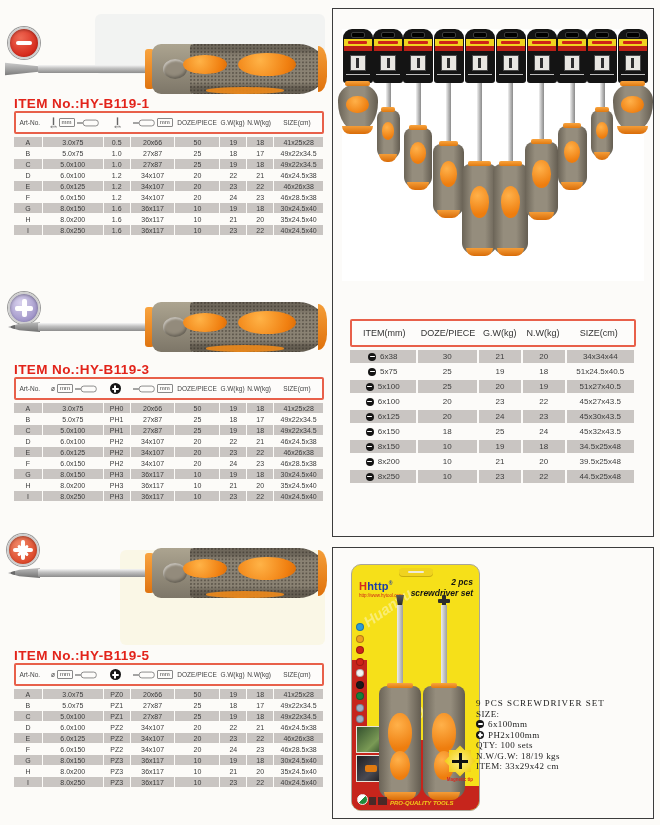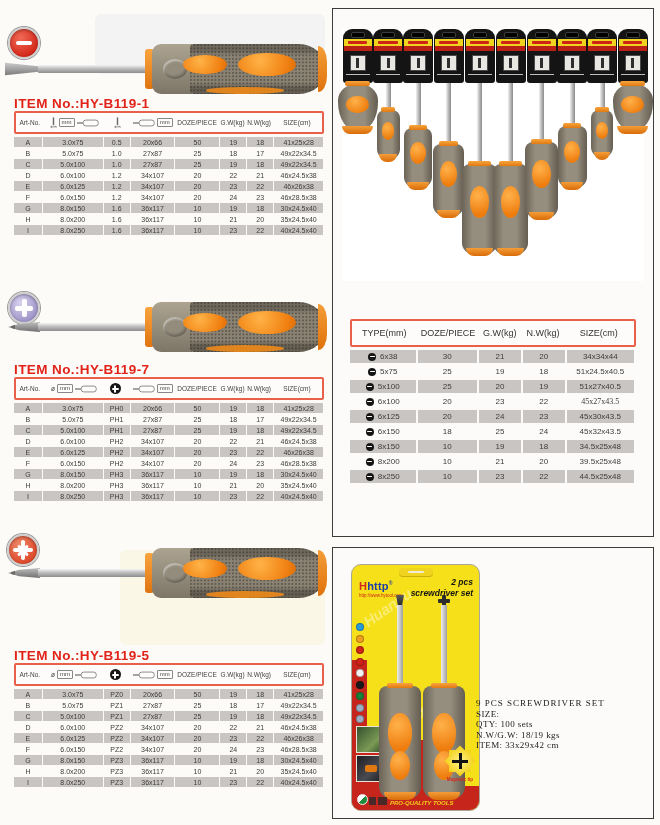--- a/index.html
+++ b/index.html
@@ -440,21 +440,21 @@
     <div class="ferrule"></div>
     <div class="collar"></div>
     <div class="emboss"></div>
     <div class="hbody"></div>
     <div class="grip1"></div>
     <div class="grip2"></div>
     <div class="gripb"></div>
     <div class="butt"></div>
   </div>
 </div>
-<div class="item-title" style="left:14px;top:362px;">ITEM No.:HY-B119-7</div>
+<div class="item-title" style="left:14px;top:362px;">ITEM No.:HY-B119-3</div>
 <div class="abs" style="left:14px;top:377px;width:310px;">
   <div class="lhead">
     <div class="hc" style="width:28px;">
         <span>Art-No.</span>
       </div>
     <div class="hc" style="width:60px;">
       <span>ø</span>
       <span class="mmbox">mm</span>
       <svg width="22" height="8" viewBox="0 0 30 10">
           <path d="M0 5h8" stroke="#666" stroke-width="1.6" fill="none"></path>
@@ -1188,21 +1188,21 @@
         <div class="vh stub" style="width: 40px; height: 48px;">
           <i class="fer"></i>
           <i class="vg"></i>
           <i class="vcap"></i>
         </div>
       </div>
     </div>
   <div class="btable">
     <div class="bhead">
       <div class="hc" style="width:66px;">
-          <span>TYPE(mm)</span>
+          <span>ITEM(mm)</span>
         </div>
       <div class="hc" style="width:60px;">
           <span>DOZE/PIECE</span>
         </div>
       <div class="hc" style="width:42px;">
           <span>G.W(kg)</span>
         </div>
       <div class="hc" style="width:42px;">
           <span>N.W(kg)</span>
         </div>
@@ -1280,21 +1280,21 @@
           </div>
           <div class="dcell" style="width: 60px;">
             <span>20</span>
           </div>
           <div class="dcell" style="width: 42px;">
             <span>23</span>
           </div>
           <div class="dcell" style="width: 42px;">
             <span>22</span>
           </div>
-          <div class="dcell" style="width: 68px; font-family: Liberation Serif, serif;">
+          <div class="dcell" style="width: 68px;">
             <span>45x27x43.5</span>
           </div>
         </div>
         <div class="drow shade">
           <div class="dcell" style="width: 66px;">
             <span class="mb mb-minus">
               <i></i>
             </span>
             <span>6x125</span>
           </div>
@@ -1449,17 +1449,31 @@
         <div class="cross" style="position:absolute;left:0;top:0;right:0;bottom:12px;"></div>
       <div class="maglabel">Magnetic tip</div>
     </div>
     <div class="greendot"></div>
     <div class="minilogos"></div>
     <div class="banner-txt">PRO-QUALITY TOOLS</div>
   </div>
   <div class="b121">
     <div class="ln" style="letter-spacing:1px;">9 PCS SCREWDRIVER SET</div>
     <div class="ln">SIZE:</div>
+    <div>
+        <div class="ln">
+          <span class="mb mb-minus">
+            <i></i>
+          </span>
+          <span>6x100mm</span>
+        </div>
+        <div class="ln">
+          <span class="mb mb-cross">
+            <i></i>
+          </span>
+          <span>PH2x100mm</span>
+        </div>
+      </div>
     <div class="ln">QTY: 100 sets</div>
     <div class="ln">N.W/G.W: 18/19 kgs</div>
     <div class="ln">ITEM: 33x29x42 cm</div>
   </div>
 </div>
 
 </body></html>

